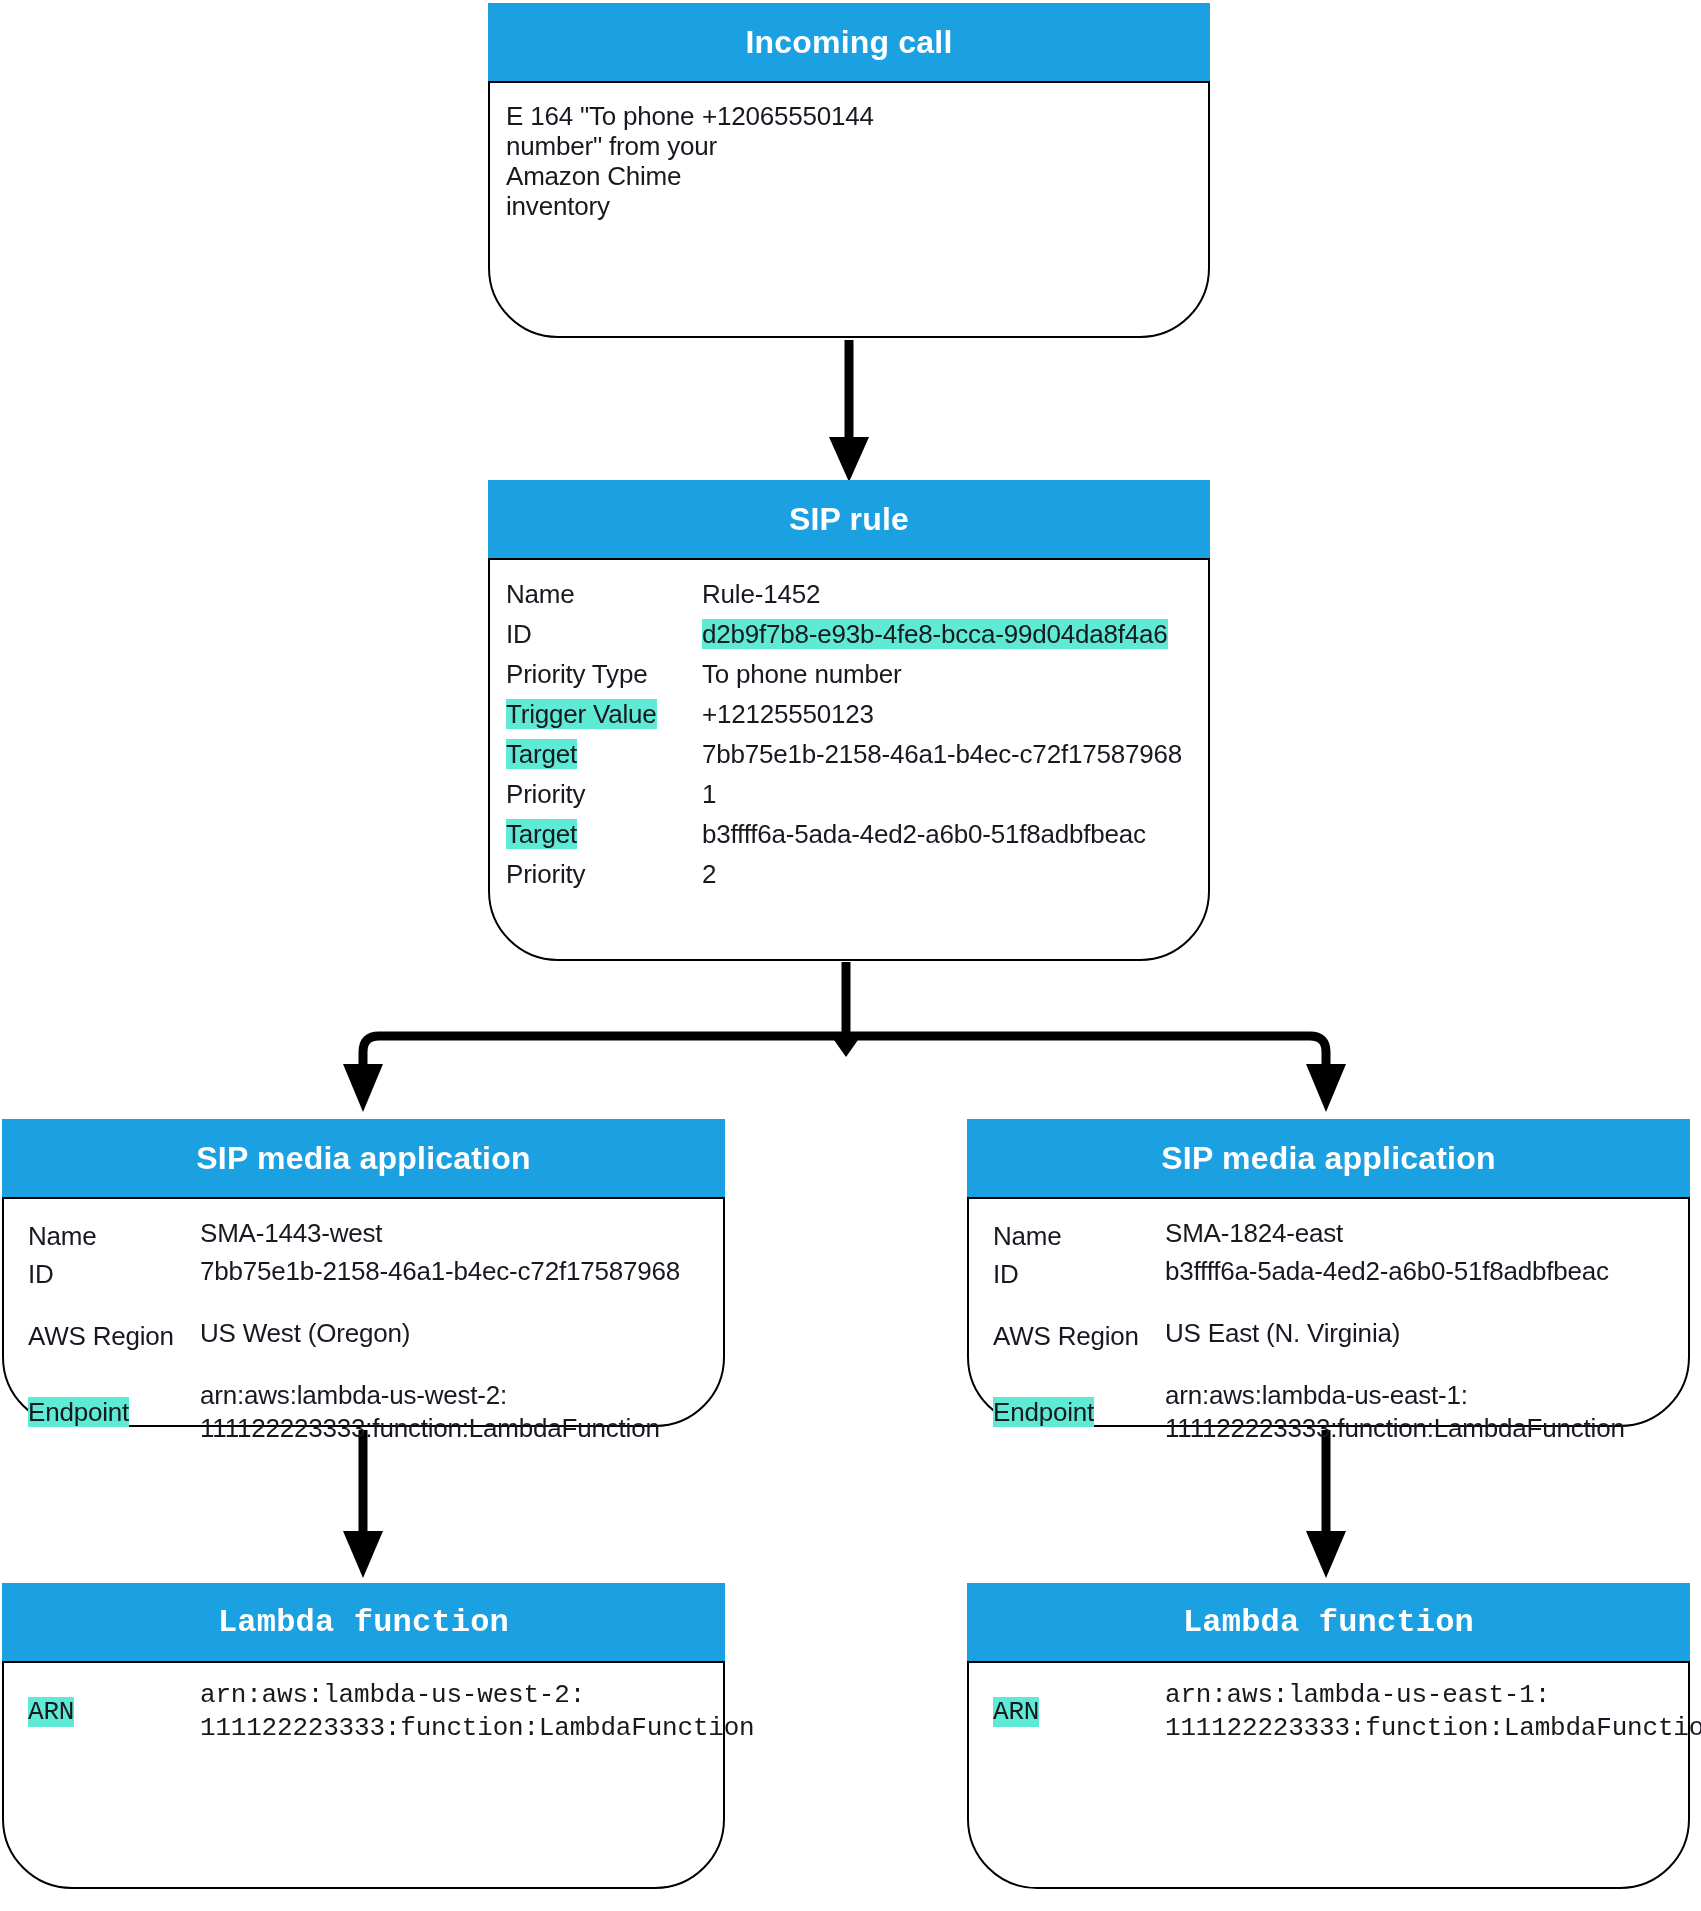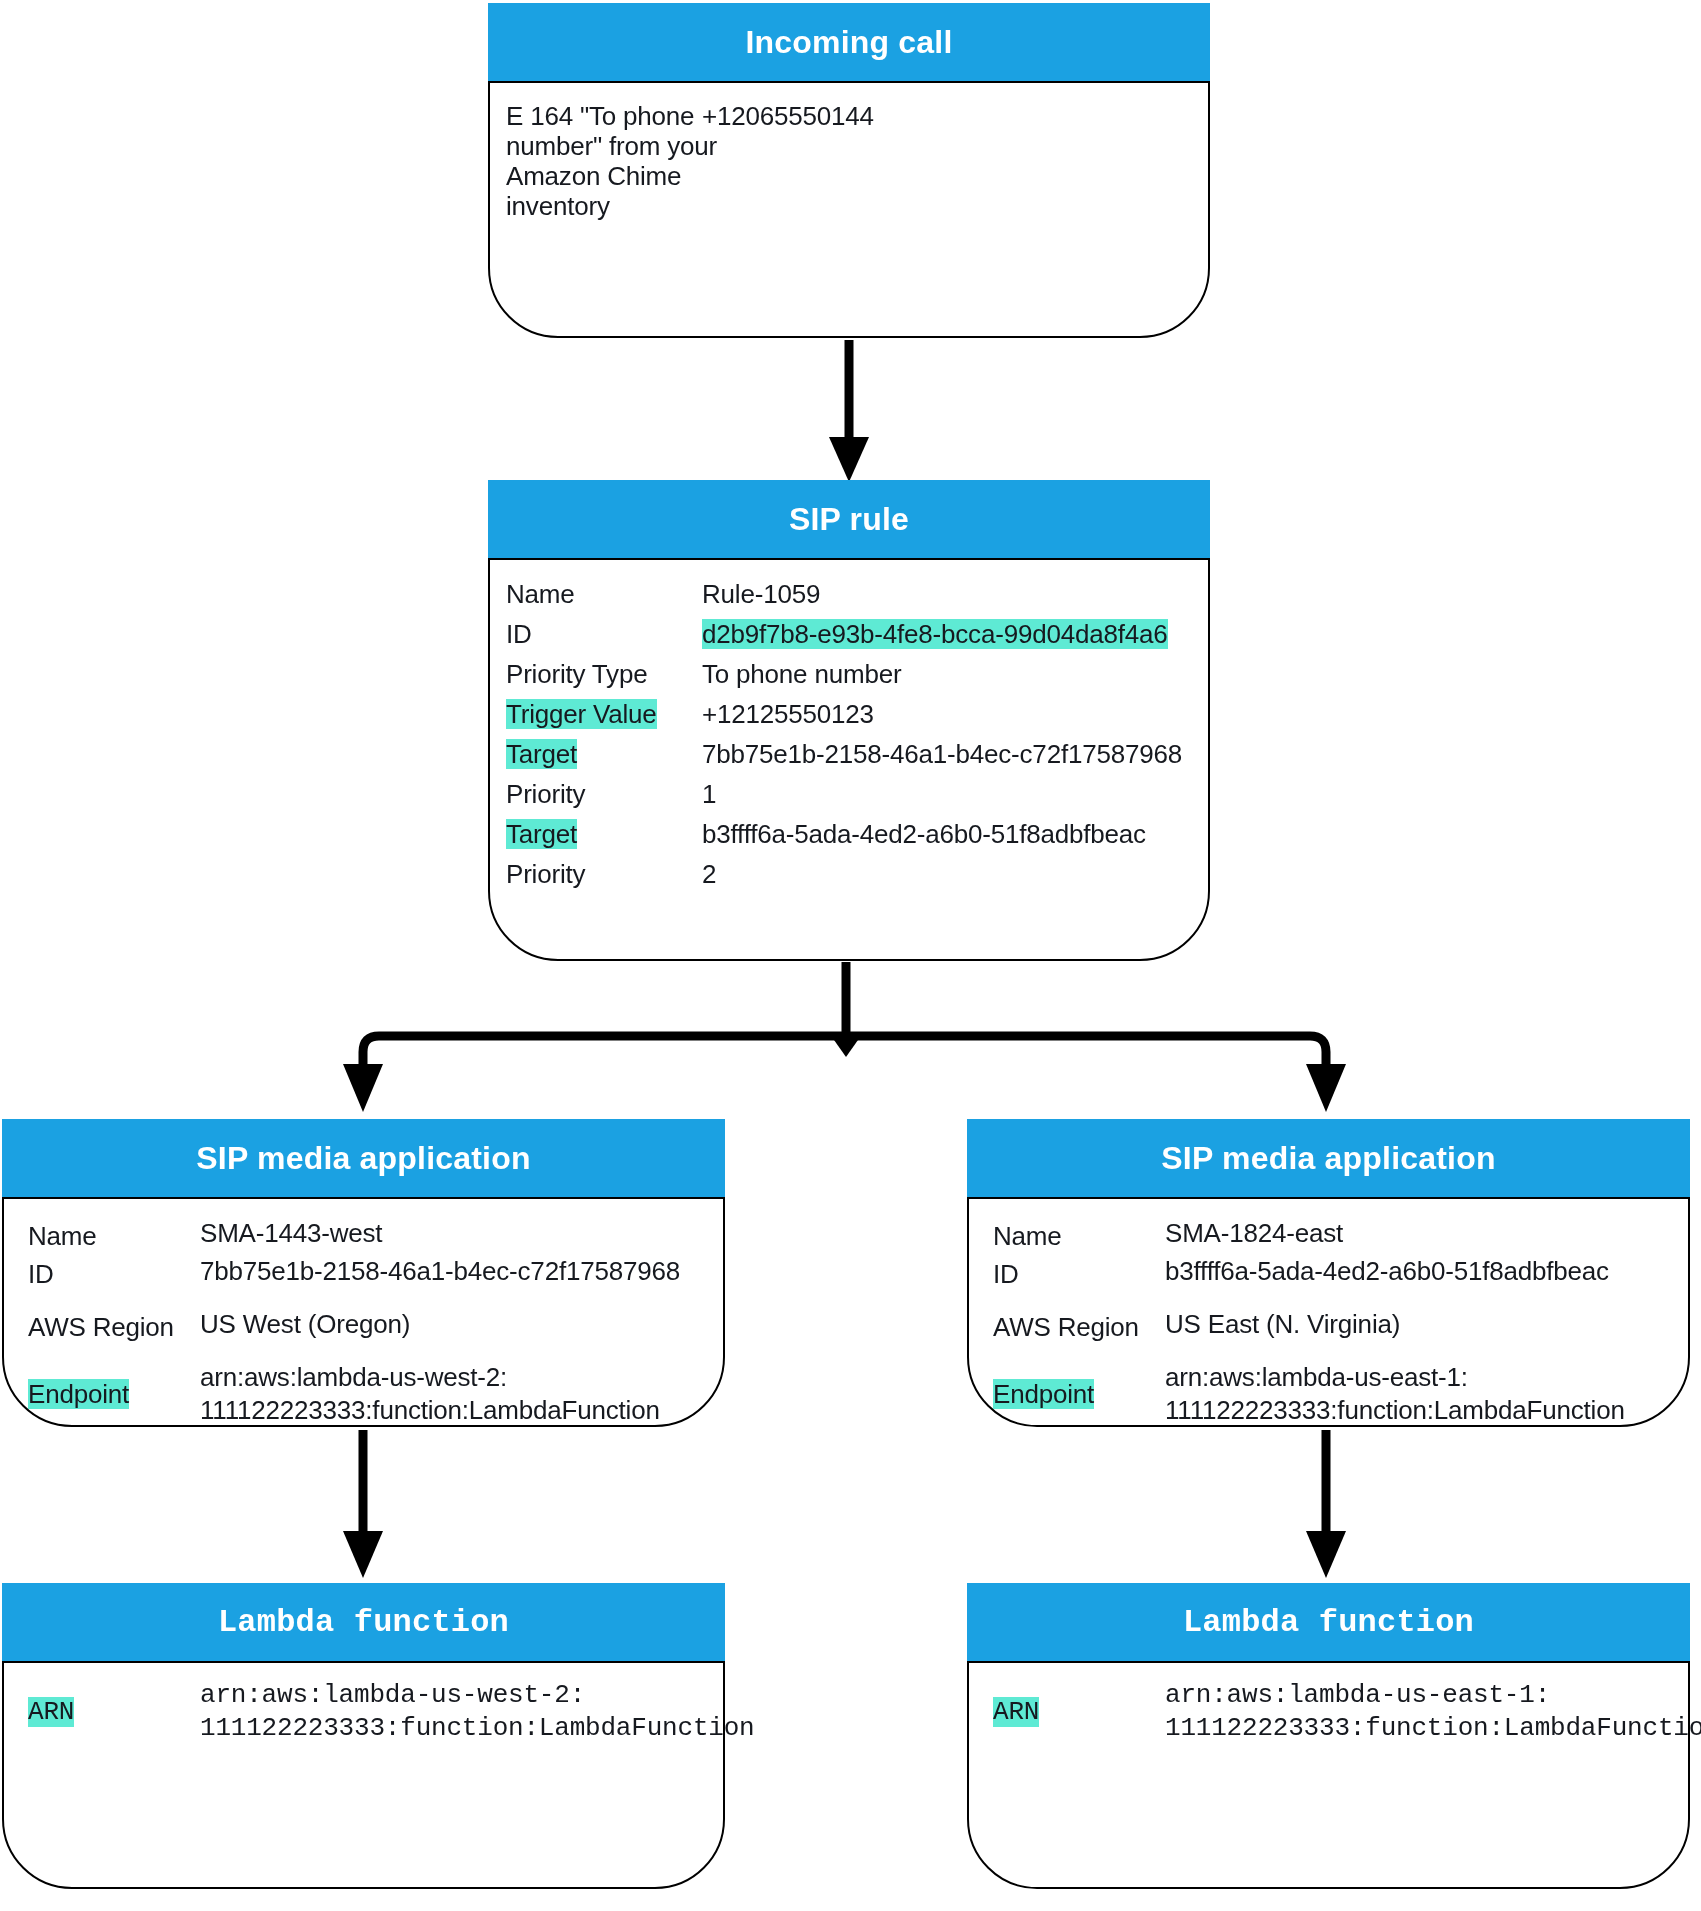--- a/index.html
+++ b/index.html
@@ -57,21 +57,21 @@
   #sma-west, #sma-east { top: 1119px; }
   #sma-west .box-body, #sma-east .box-body { height: 230px; padding: 18px 20px 0 24px; }
   #sma-west .row, #sma-east .row { grid-template-columns: 172px 1fr; line-height: 38px; }
   #sma-west .cell.value .t, #sma-east .cell.value .t { line-height: 33px; display: inline-block; vertical-align: top; }
 
   #lambda-west, #lambda-east { top: 1583px; font-family: Liberation Mono, monospace; }
   #lambda-west .box-body, #lambda-east .box-body { height: 228px; padding: 16px 20px 0 24px; }
   #lambda-west .row, #lambda-east .row { grid-template-columns: 172px 1fr; line-height: 38px; }
   #lambda-west .cell.value .t, #lambda-east .cell.value .t { line-height: 33px; display: inline-block; vertical-align: top; }
 
-  .row.gap { margin-top: 15px; }
+  .row.gap { margin-top: 24px; }
 
   #flow-arrows {
     position: absolute; left: 0; top: 0;
     pointer-events: none;
   }
 </style>
 </head>
 <body>
 
 <svg id="flow-arrows" width="1701" height="1911" viewBox="0 0 1701 1911">
@@ -108,21 +108,21 @@
     </div>
 </div>
 
 <div class="box" id="sip-rule">
   <div class="box-header">
     <span>SIP rule</span>
   </div>
   <div class="box-body">
       <div class="row">
         <div class="cell label"><span class="t">Name</span></div>
-        <div class="cell value"><span class="t">Rule-1059</span></div>
+        <div class="cell value"><span class="t">Rule-1452</span></div>
       </div>
       <div class="row">
         <div class="cell label"><span class="t">ID</span></div>
         <div class="cell value hl"><span class="t">d2b9f7b8-e93b-4fe8-bcca-99d04da8f4a6</span></div>
       </div>
       <div class="row">
         <div class="cell label"><span class="t">Priority Type</span></div>
         <div class="cell value"><span class="t">To phone number</span></div>
       </div>
       <div class="row">

